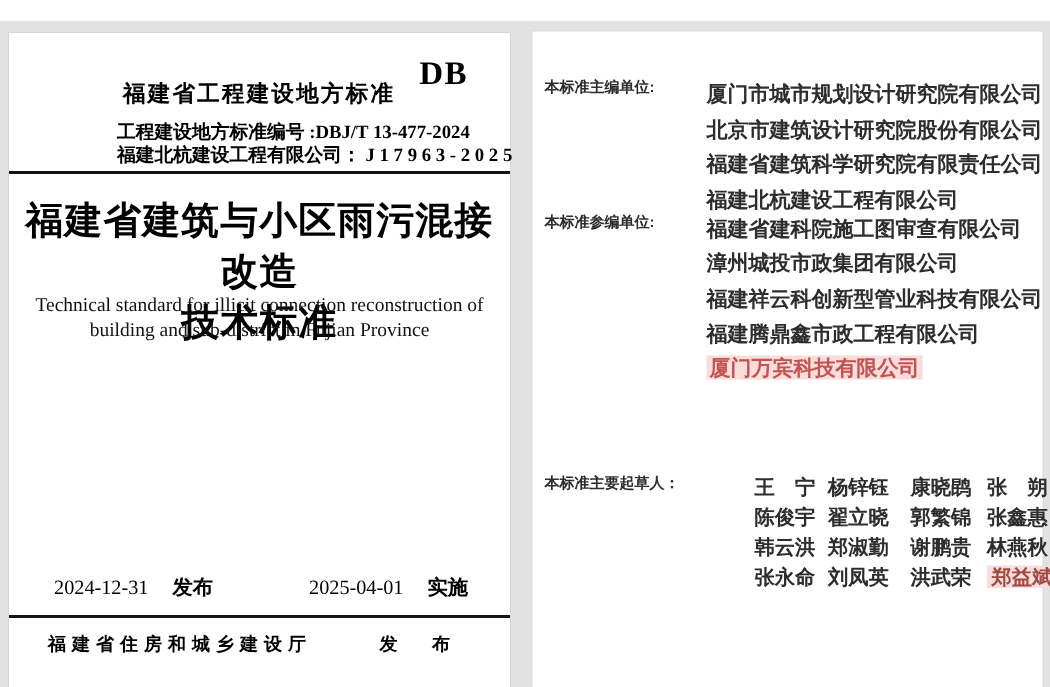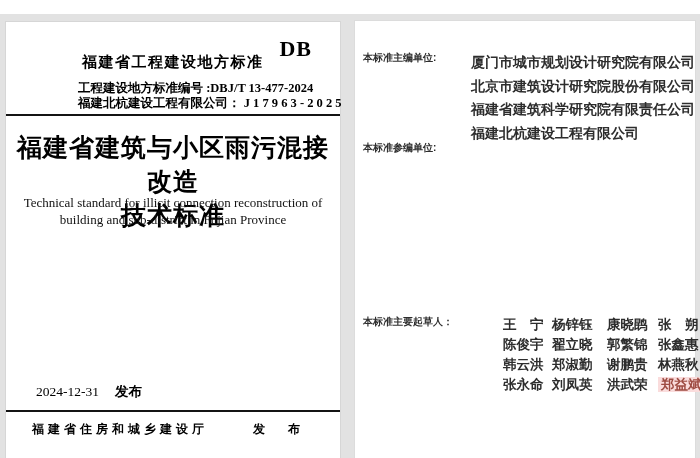--- a/index.html
+++ b/index.html
@@ -72,20 +72,24 @@
     <div class="cover-title-en">
       <div>Technical standard for illicit connection reconstruction of</div>
       <div>building and sub-district in Fujian Province</div>
     </div>
 
     <div class="dates-row">
       <div class="date-group">
         <span>2024-12-31</span>
         <span class="date-label">发布</span>
       </div>
+      <div class="date-group">
+        <span>2025-04-01</span>
+        <span class="date-label">实施</span>
+      </div>
     </div>
 
     <div class="rule rule-bottom"></div>
 
     <div class="publisher-row">
       <span class="publisher-name">福建省住房和城乡建设厅</span>
       <span class="publisher-verb">发 布</span>
     </div>
   </div>
 
@@ -93,20 +97,27 @@
 
     <div class="sec-label lbl-chief">本标准主编单位:</div>
     <div class="sec-list list-chief">
       <div>厦门市城市规划设计研究院有限公司</div>
       <div>北京市建筑设计研究院股份有限公司</div>
       <div>福建省建筑科学研究院有限责任公司</div>
       <div>福建北杭建设工程有限公司</div>
     </div>
 
     <div class="sec-label lbl-part">本标准参编单位:</div>
+    <div class="sec-list list-part">
+      <div>福建省建科院施工图审查有限公司</div>
+      <div>漳州城投市政集团有限公司</div>
+      <div>福建祥云科创新型管业科技有限公司</div>
+      <div>福建腾鼎鑫市政工程有限公司</div>
+      <div><span class="hl-company">厦门万宾科技有限公司</span></div>
+    </div>
 
     <div class="sec-label lbl-draft">本标准主要起草人：</div>
     <div class="grid-draft">
       <div class="draft-row">
         <span class="draft-cell c0">王　宁</span>
         <span class="draft-cell c1">杨锌钰</span>
         <span class="draft-cell c2">康晓鹍</span>
         <span class="draft-cell c3">张　朔</span>
       </div>
       <div class="draft-row">

